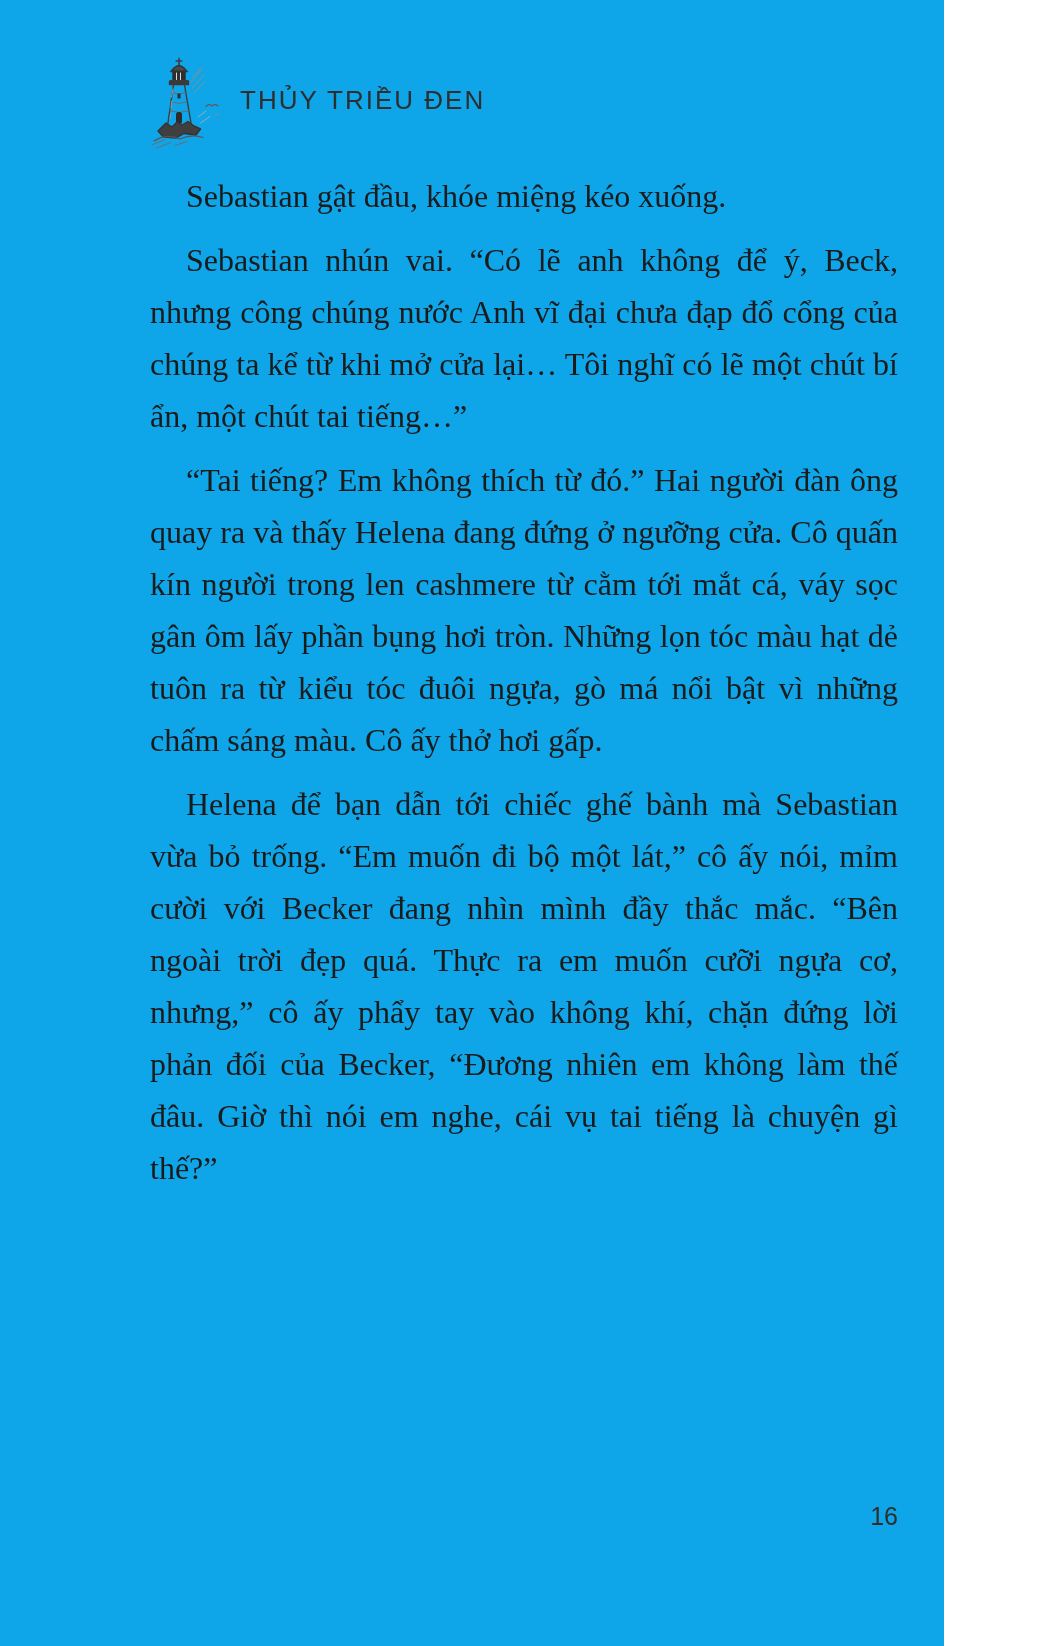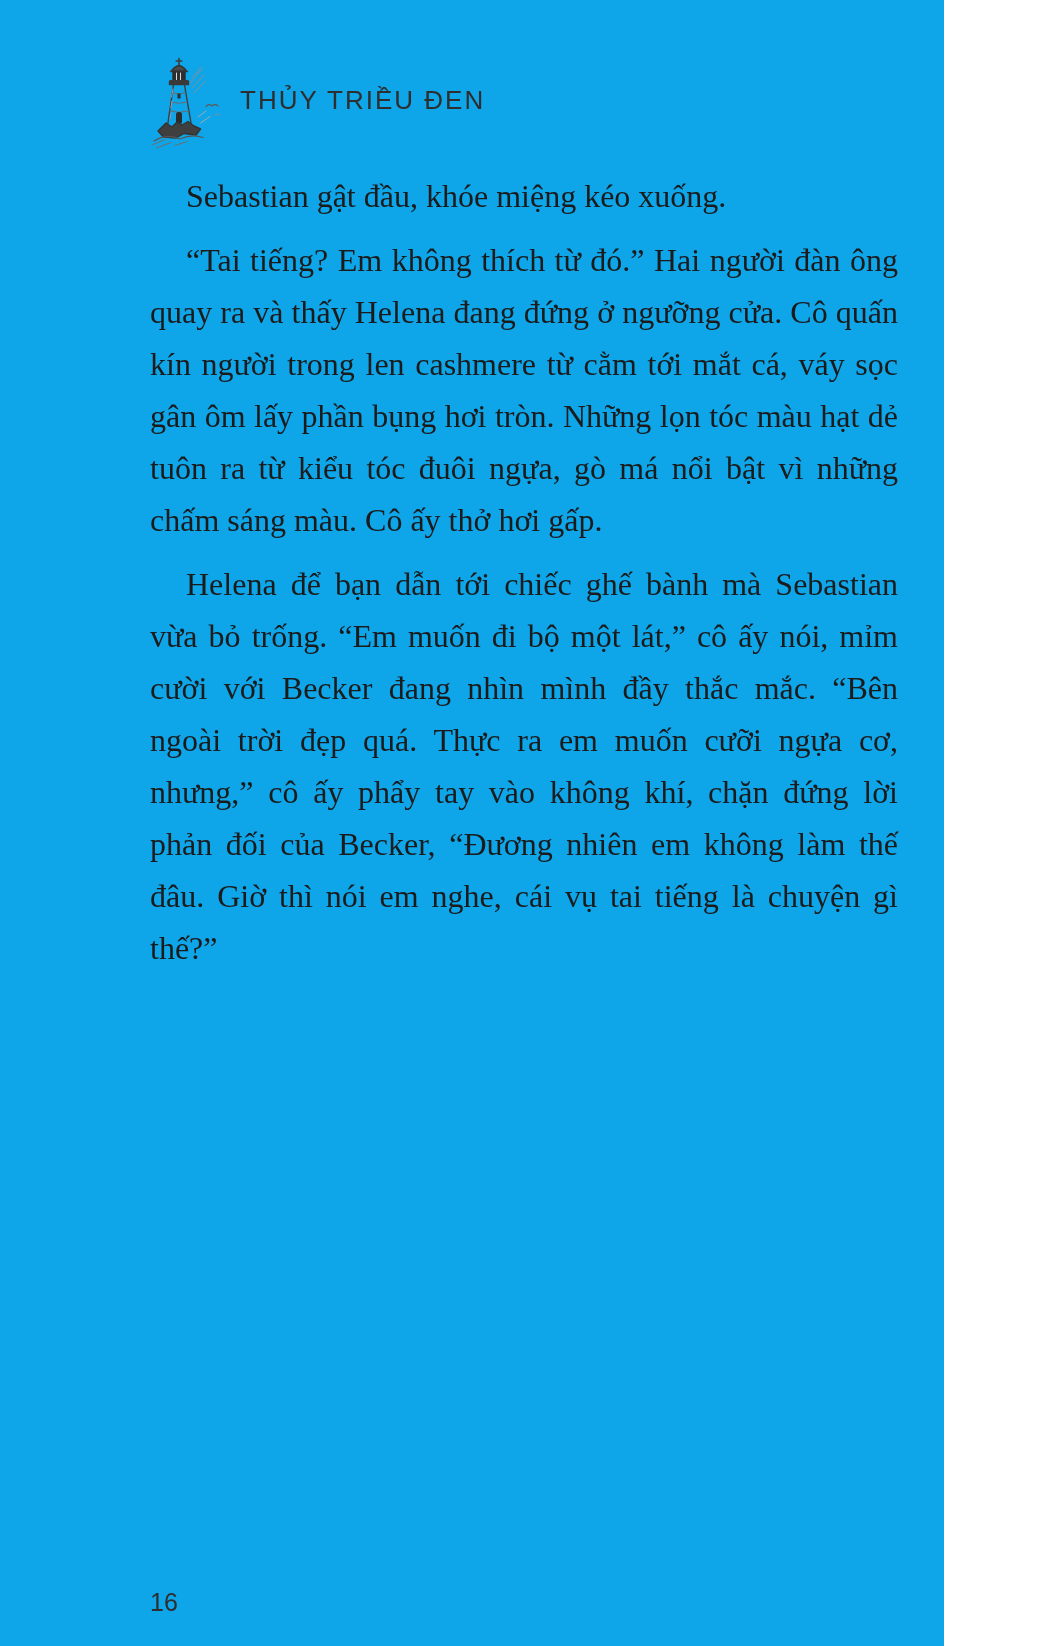--- a/index.html
+++ b/index.html
@@ -54,23 +54,23 @@
     margin: 0 0 12px 0;
     text-indent: 36px;
   }
   .body-text em {
     font-style: italic;
   }
   
   .page-number {
     position: absolute;
     left: 150px;
-    top: 1588px;
+    top: 1502px;
     width: 748px;
-    text-align: left;
+    text-align: right;
     font-family: "Liberation Sans", sans-serif;
     font-size: 25px;
     color: #2e2e2e;
   }
 </style>
 </head>
 <body>
 
 <div class="page">
 
@@ -124,20 +124,21 @@
           <path d="M60 51.5 q3 -3.5 6 -0.5 q3 -3 6 0" stroke="#5c5c5c" stroke-width="1.2"></path>
           <path d="M69 60 q2 -2 4 -0.2" stroke="#8a8a8a" stroke-width="1"></path>
         </g>
       </svg>
     </div>
     <div class="running-title">THỦY TRIỀU ĐEN</div>
   </header>
 
   <main class="body-text">
     <p>Sebastian gật đầu, khóe miệng kéo xuống.</p>
+    <p>Sebastian nhún vai. “Có lẽ anh không để ý, Beck, nhưng công chúng nước Anh vĩ đại chưa đạp đổ cổng của chúng ta kể từ khi mở cửa lại… Tôi nghĩ có lẽ một chút bí ẩn, một chút tai tiếng…”</p>
     <p>“Tai tiếng? Em không thích từ đó.” Hai người đàn ông quay ra và thấy Helena đang đứng ở ngưỡng cửa. Cô quấn kín người trong len cashmere từ cằm tới mắt cá, váy sọc gân ôm lấy phần bụng hơi tròn. Những lọn tóc màu hạt dẻ tuôn ra từ kiểu tóc đuôi ngựa, gò má nổi bật vì những chấm sáng màu. Cô ấy thở hơi gấp.</p>
     <p>Helena để bạn dẫn tới chiếc ghế bành mà Sebastian vừa bỏ trống. “Em muốn đi bộ một lát,” cô ấy nói, mỉm cười với Becker đang nhìn mình đầy thắc mắc. “Bên ngoài trời đẹp quá. Thực ra em muốn cưỡi ngựa cơ, nhưng,” cô ấy phẩy tay vào không khí, chặn đứng lời phản đối của Becker, “Đương nhiên em không làm thế đâu. Giờ thì nói em nghe, cái vụ tai tiếng là chuyện gì thế?”</p>
   </main>
 
   <footer>
     <div class="page-number">16</div>
   </footer>
 
 </div>
 

